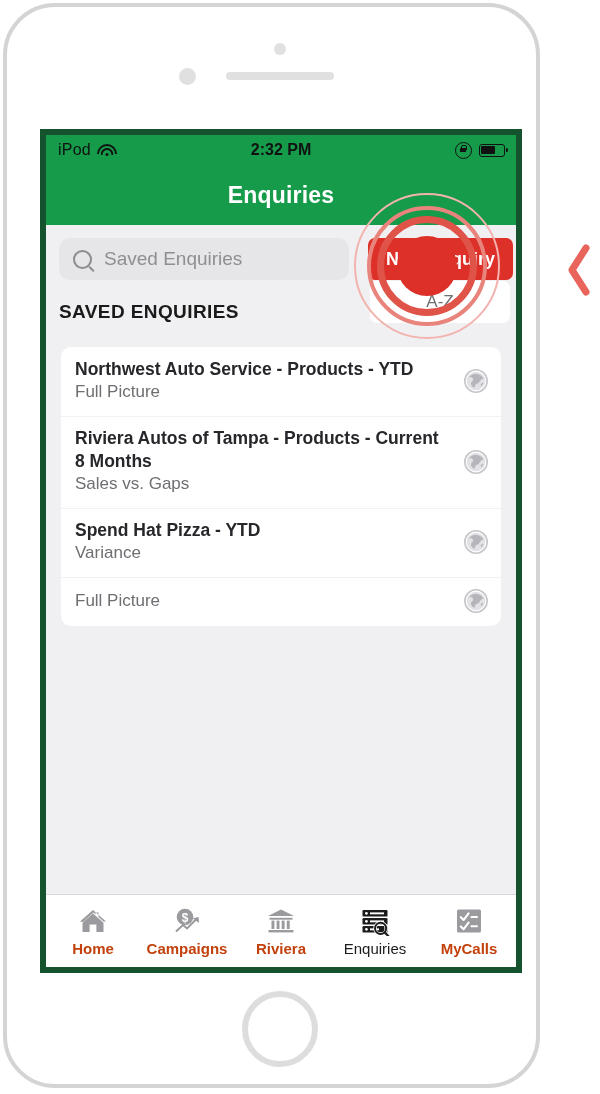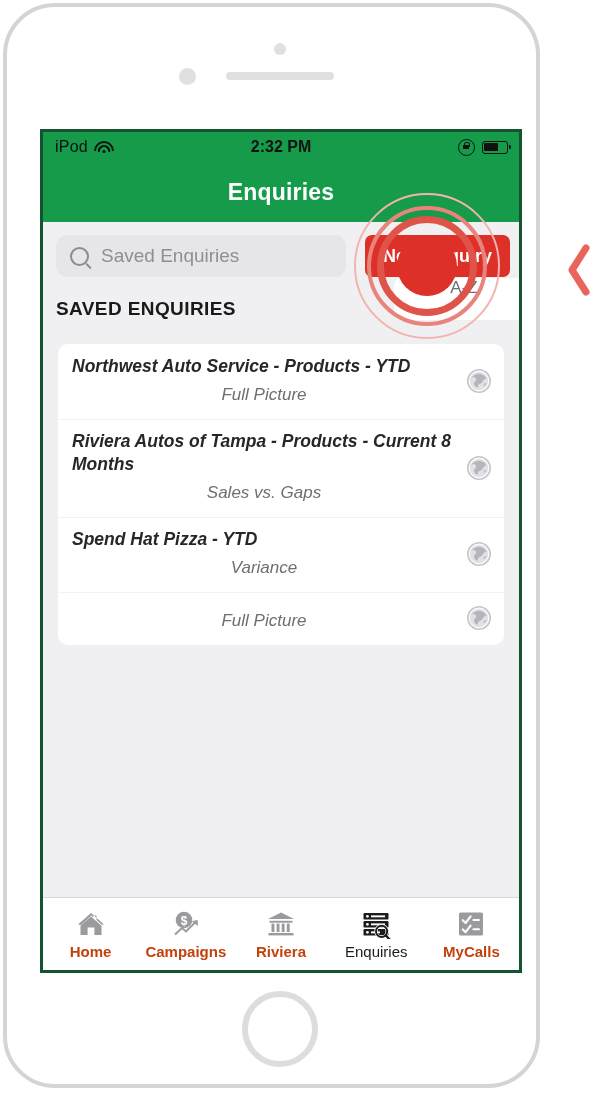--- a/index.html
+++ b/index.html
@@ -16,21 +16,21 @@
           border-radius:50%;background:#e0e0e0;}
   #sensor{position:absolute;left:267px;top:36px;width:12px;height:12px;
           border-radius:50%;background:#e0e0e0;}
   #home-btn{position:absolute;left:235px;top:984px;width:76px;height:76px;
             border:6px solid #dddddd;border-radius:50%;box-sizing:border-box;
             background:#ffffff;}
 
   
   #screen{position:absolute;left:33px;top:122px;width:482px;height:844px;
           background:#f0f0f2;overflow:hidden;
-          border:3px solid #14532d;box-sizing:border-box;}
+          border:6px solid #14532d;box-sizing:border-box;}
 
   
   #statusbar{position:relative;height:30px;background:#159B4A;color:#111;
              display:flex;align-items:center;}
   #sb-left{position:absolute;left:12px;display:flex;align-items:center;gap:7px;}
   #sb-carrier{font-size:16px;font-weight:400;color:#111;letter-spacing:0.2px;}
   .wifi{width:18px;height:13px;position:relative;}
   .wifi i{position:absolute;left:50%;border:2px solid #111;border-bottom:none;
           border-radius:50% 50% 0 0 / 100% 100% 0 0;transform:translateX(-50%);}
   .wifi i:nth-child(1){width:16px;height:8px;top:0;}
@@ -72,34 +72,34 @@
   #newbtn{position:absolute;left:322px;top:13px;width:145px;height:42px;
           background:#DC3028;border-radius:7px;color:#fff;font-size:18px;
           font-weight:600;display:flex;align-items:center;justify-content:center;
           overflow:hidden;white-space:nowrap;}
 
   
   #sectionrow{height:52px;position:relative;}
   #sectiontitle{position:absolute;left:13px;top:12px;font-size:19px;
                 font-weight:700;color:#1a1a1a;letter-spacing:0.4px;}
   #sortbox{position:absolute;left:324px;top:-8px;width:140px;height:42px;
-           background:#ffffff;border-radius:7px;display:flex;
-           justify-content:center;margin-left:27px;}
+           background:#ffffff;border-radius:7px;display:flex;align-items:center;
+           justify-content:center;}
   #sortlabel{font-size:17px;color:#6e6e73;}
 
   
   #listcard{margin:6px 15px 0 15px;background:#ffffff;border-radius:10px;
             overflow:hidden;}
   .row{display:flex;align-items:center;padding:11px 12px 12px 14px;
-       position:relative;font-style:italic;}
+       position:relative;}
   .row + .row::before{content:"";position:absolute;left:0;right:0;top:0;
                       height:1px;background:#f2f2f4;}
   .rowtext{flex:1;min-width:0;padding-right:10px;}
   .rowtitle{font-size:17.5px;font-weight:700;color:#27272b;line-height:1.28;}
-  .rowsub{font-size:17px;color:#6e6e73;line-height:1.35;margin-top:7px;text-align:center;}
+  .rowsub{font-size:17px;color:#6e6e73;line-height:1.35;margin-top:1px;}
   .globe{flex:0 0 auto;width:26px;height:26px;}
 
   
   #tabbar{position:absolute;left:0;right:0;bottom:0;height:72px;
           background:#ffffff;border-top:1px solid #d8d8dc;display:flex;}
   .tab{flex:1;display:flex;flex-direction:column;align-items:center;
        justify-content:center;gap:4px;}
   .tablabel{font-size:15px;color:#c2410c;font-weight:bold;}
   .tab.active .tablabel{color:#1c1c1e;font-weight:400;}
   .tabicon{width:30px;height:30px;display:block;}

